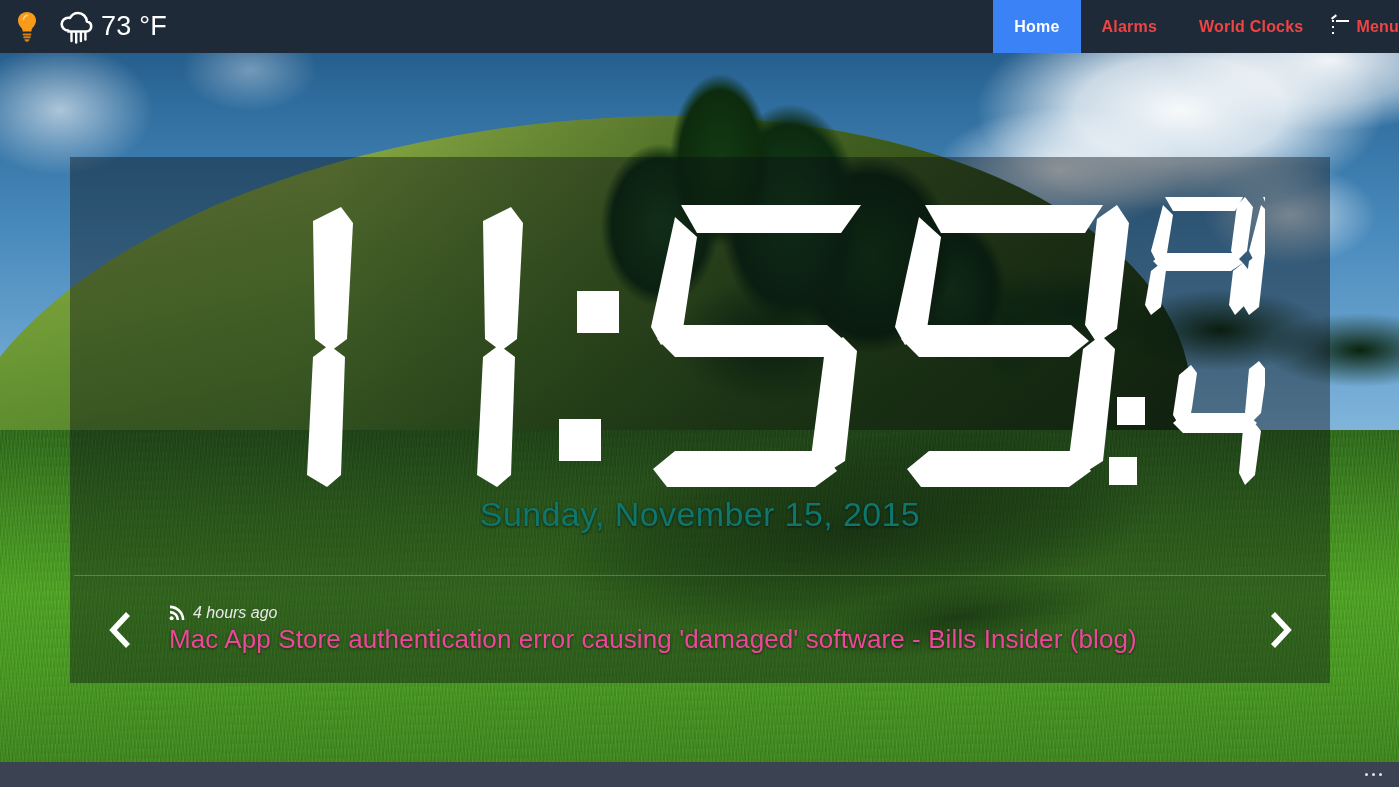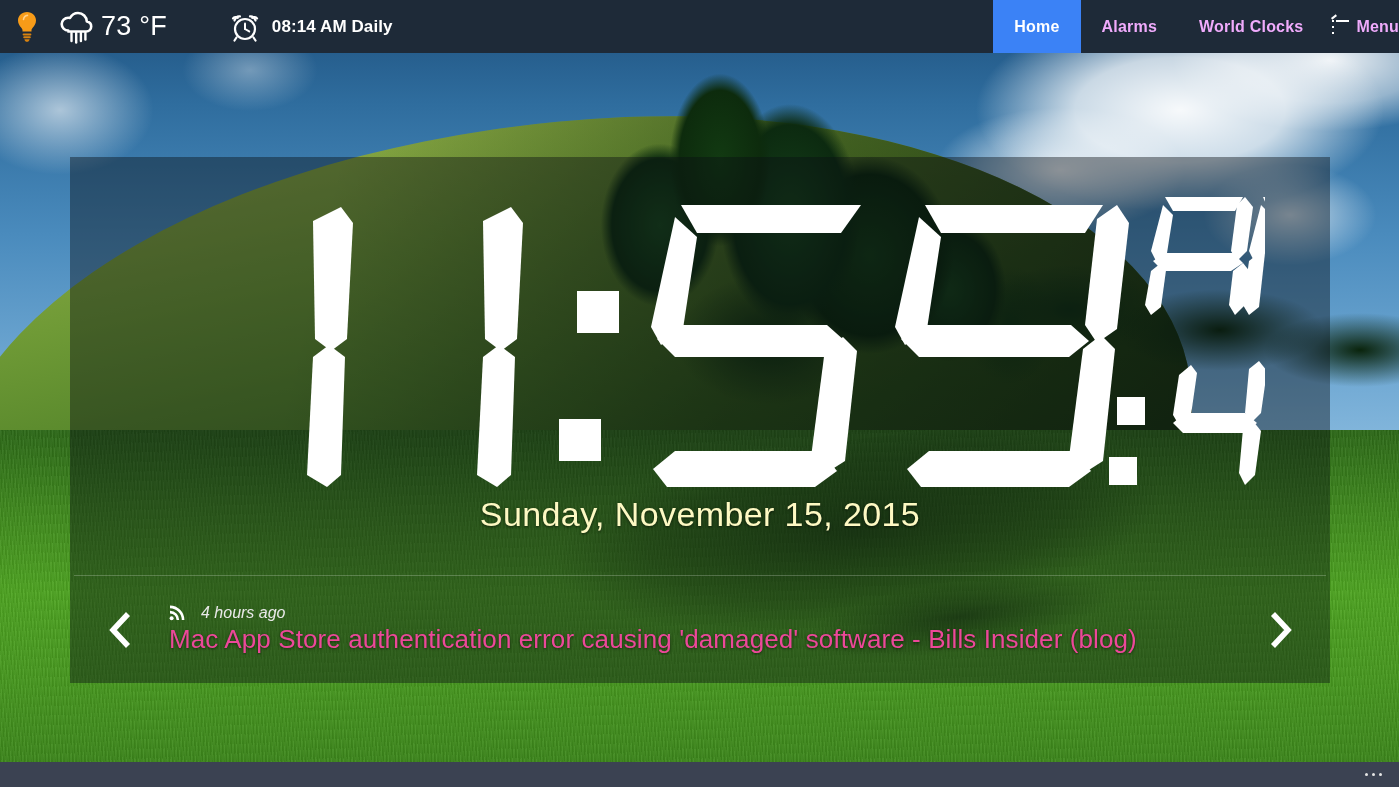--- a/index.html
+++ b/index.html
@@ -78,21 +78,21 @@
   .tb-item { display:flex; align-items:center; height:100%; }
   .bulb { width:30px; height:36px; margin-right:14px; }
   .wicon { width:40px; height:36px; }
   .temp { color:#ffffff; font-size:27px; font-weight:400; letter-spacing:.2px; margin-left:5px; }
   .alarm-group { margin-left:62px; display:flex; align-items:center; }
   .aicon { width:32px; height:32px; }
   .alarm-text { color:#ffffff; font-size:17px; font-weight:bold; margin-left:11px; letter-spacing:.1px; }
 
   .tb-nav { margin-left:auto; display:flex; align-items:stretch; height:53px; }
   .navitem {
-    display:flex; align-items:center; padding:0 21px; color:#f0abfc;
+    display:flex; align-items:center; padding:0 21px; color:#ef4444;
     font-size:16px; font-weight:bold; letter-spacing:.2px; cursor:pointer;
     white-space:nowrap;
   }
   .navitem.active { background:#3b82f6; color:#ffffff; }
   .navitem.menu { padding-right:0; padding-left:8px; gap:7px; }
   .hamburger { display:inline-block; width:17px; height:14px; position:relative; }
   .hamburger i {
     position:absolute; left:4px; right:0; height:2px; background:#fff; border-radius:1px;
   }
   .hamburger i:nth-child(1){ top:0; }
@@ -108,34 +108,34 @@
   .panel {
     position:absolute; left:70px; top:157px; width:1260px; height:526px;
     background:rgba(10,14,20,.42); z-index:10;
   }
   .clockface {
     position:relative; height:418px; display:flex; flex-direction:column;
     align-items:center; justify-content:flex-start;
   }
   .digits { position:relative; width:1130px; height:320px; margin-top:22px; }
   .datestr {
-    color:#fef9c3; font-size:34px; font-weight:300; letter-spacing:.4px;
+    color:#0f766e; font-size:34px; font-weight:300; letter-spacing:.4px;
     margin-top:-4px; text-shadow:0 1px 3px rgba(0,0,0,.6);
   }
   .divider { height:1px; background:rgba(255,255,255,.22); margin:0 4px; }
 
   
   .news { height:107px; display:flex; align-items:center; padding:0 28px; }
   .chev {
     width:46px; height:46px; flex:0 0 46px; display:flex; align-items:center; justify-content:center;
     cursor:pointer;
   }
   .chev svg { display:block; }
   .news-body { flex:1; padding-left:25px; padding-right:25px; }
-  .news-meta { display:flex; align-items:center; gap:16px; margin-bottom:2px; }
+  .news-meta { display:flex; align-items:center; gap:8px; margin-bottom:2px; }
   .rss { width:16px; height:16px; display:block; }
   .news-time { color:#e9e9e9; font-size:16px; font-style:italic; font-weight:500; }
   .news-title {
     color:#ec4899; font-size:26px; font-weight:400; letter-spacing:.1px;
     white-space:nowrap; overflow:hidden; text-overflow:ellipsis;
     text-shadow:0 1px 3px rgba(0,0,0,.55);
   }
 
   
   .appbar {
@@ -182,36 +182,20 @@
               <line x1="15.5" y1="24" x2="15.5" y2="32"></line>
               <line x1="20.2" y1="24" x2="20.2" y2="33.5"></line>
               <line x1="24.9" y1="24" x2="24.9" y2="32"></line>
               <line x1="29.4" y1="24" x2="29.4" y2="30.5"></line>
             </g>
           </svg>
         </span>
         <span class="temp">73 °F</span>
       </div>
 
-      <div class="tb-item alarm-group">
-        <span class="aicon">
-          <svg viewBox="0 0 32 32" width="32" height="32">
-            <circle cx="16" cy="18" r="10" fill="none" stroke="#ffffff" stroke-width="2.2"></circle>
-            <path d="M5.5 9.5C6.5 6.5 8.6 5 11 5.4" fill="none" stroke="#ffffff" stroke-width="2.2" stroke-linecap="round"></path>
-            <path d="M26.5 9.5C25.5 6.5 23.4 5 21 5.4" fill="none" stroke="#ffffff" stroke-width="2.2" stroke-linecap="round"></path>
-            <path d="M4 7.5a3.4 3.4 0 0 1 4.8-.6" fill="none" stroke="#ffffff" stroke-width="2.2" stroke-linecap="round"></path>
-            <path d="M28 7.5a3.4 3.4 0 0 0-4.8-.6" fill="none" stroke="#ffffff" stroke-width="2.2" stroke-linecap="round"></path>
-            <line x1="16" y1="18" x2="16" y2="12.6" stroke="#ffffff" stroke-width="2" stroke-linecap="round"></line>
-            <line x1="16" y1="18" x2="20.2" y2="20.4" stroke="#ffffff" stroke-width="2" stroke-linecap="round"></line>
-            <line x1="7.5" y1="26.5" x2="5.5" y2="29.5" stroke="#ffffff" stroke-width="2.2" stroke-linecap="round"></line>
-            <line x1="24.5" y1="26.5" x2="26.5" y2="29.5" stroke="#ffffff" stroke-width="2.2" stroke-linecap="round"></line>
-          </svg>
-        </span>
-        <span class="alarm-text">08:14 AM Daily</span>
-      </div>
     </div>
 
     <nav class="tb-nav">
       <div class="navitem active">Home</div>
       <div class="navitem">Alarms</div>
       <div class="navitem">World Clocks</div>
       <div class="navitem menu">
         <span class="hamburger">
           <b></b>
             <b class="d2"></b>

